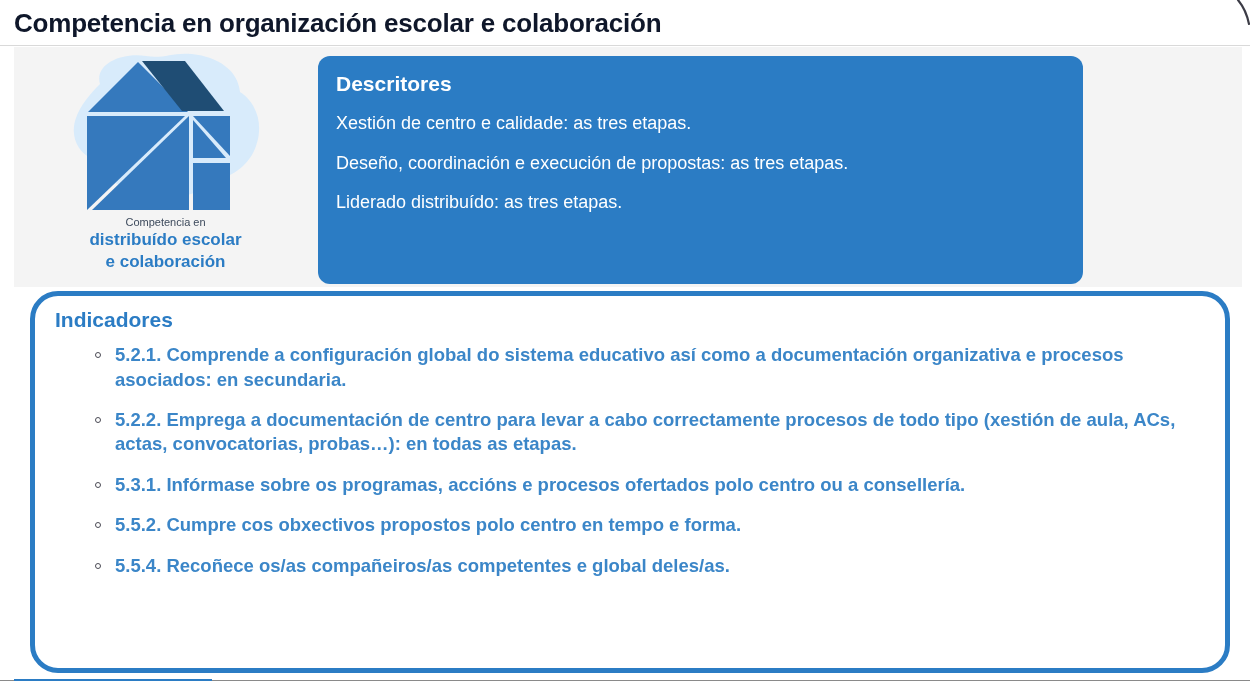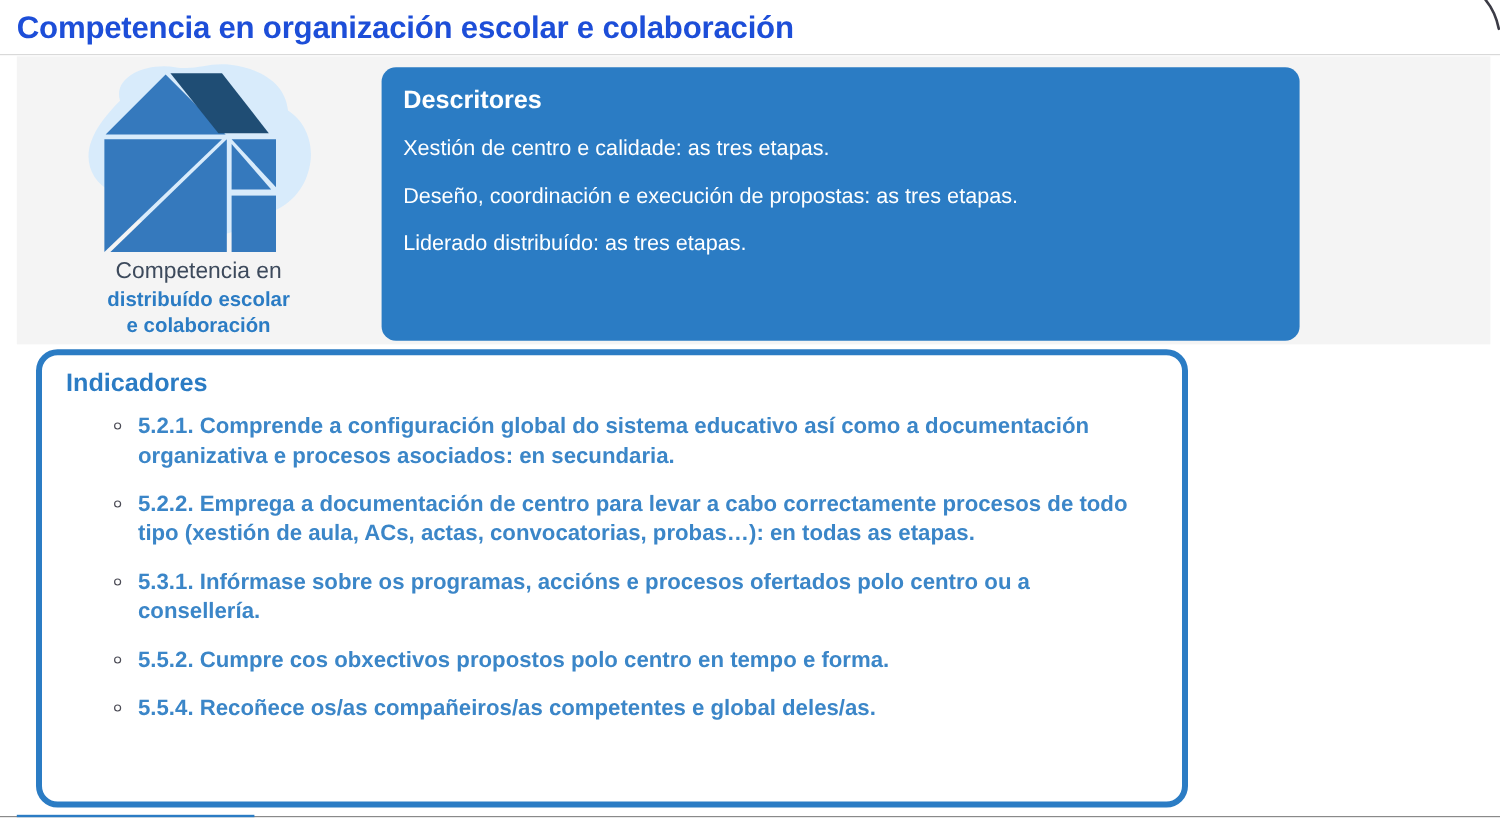--- a/index.html
+++ b/index.html
@@ -19,21 +19,21 @@
     background: #ffffff;
   }
 
   
   .page-title {
     position: absolute;
     left: 14px;
     top: 8px;
     font-size: 26px;
     font-weight: bold;
-    color: #1d4ed8;
+    color: #0f172a;
     letter-spacing: -0.2px;
     white-space: nowrap;
   }
 
   .title-rule {
     position: absolute;
     left: 0px;
     top: 45px;
     width: 1250px;
     height: 1px;
@@ -81,21 +81,21 @@
   .icon-caption {
     position: absolute;
     left: 0px;
     top: 168px;
     width: 255px;
     text-align: center;
     line-height: 1.28;
   }
   .cap-line1 {
     display: block;
-    font-size: 19px;
+    font-size: 11px;
     color: #3d4a5c;
     font-weight: normal;
   }
   .cap-line2, .cap-line3 {
     display: block;
     font-size: 17px;
     color: #2b7cc4;
     font-weight: bold;
   }
 
@@ -126,25 +126,25 @@
     margin: 0 0 18px 0;
     line-height: 1.2;
   }
   .descriptor-item:last-child { margin-bottom: 0; }
 
   
   .indicators {
     position: absolute;
     left: 30px;
     top: 291px;
-    width: 960px;
+    width: 1200px;
     height: 382px;
     background: #ffffff;
     border: 5px solid #2b7cc4;
-    border-radius: 18px;
+    border-radius: 28px;
     box-sizing: border-box;
     padding: 12px 16px 10px 18px;
   }
 
   .indicators-title {
     font-size: 21px;
     font-weight: bold;
     color: #2b7cc4;
     margin: 0 0 12px 2px;
     line-height: 1.1;

